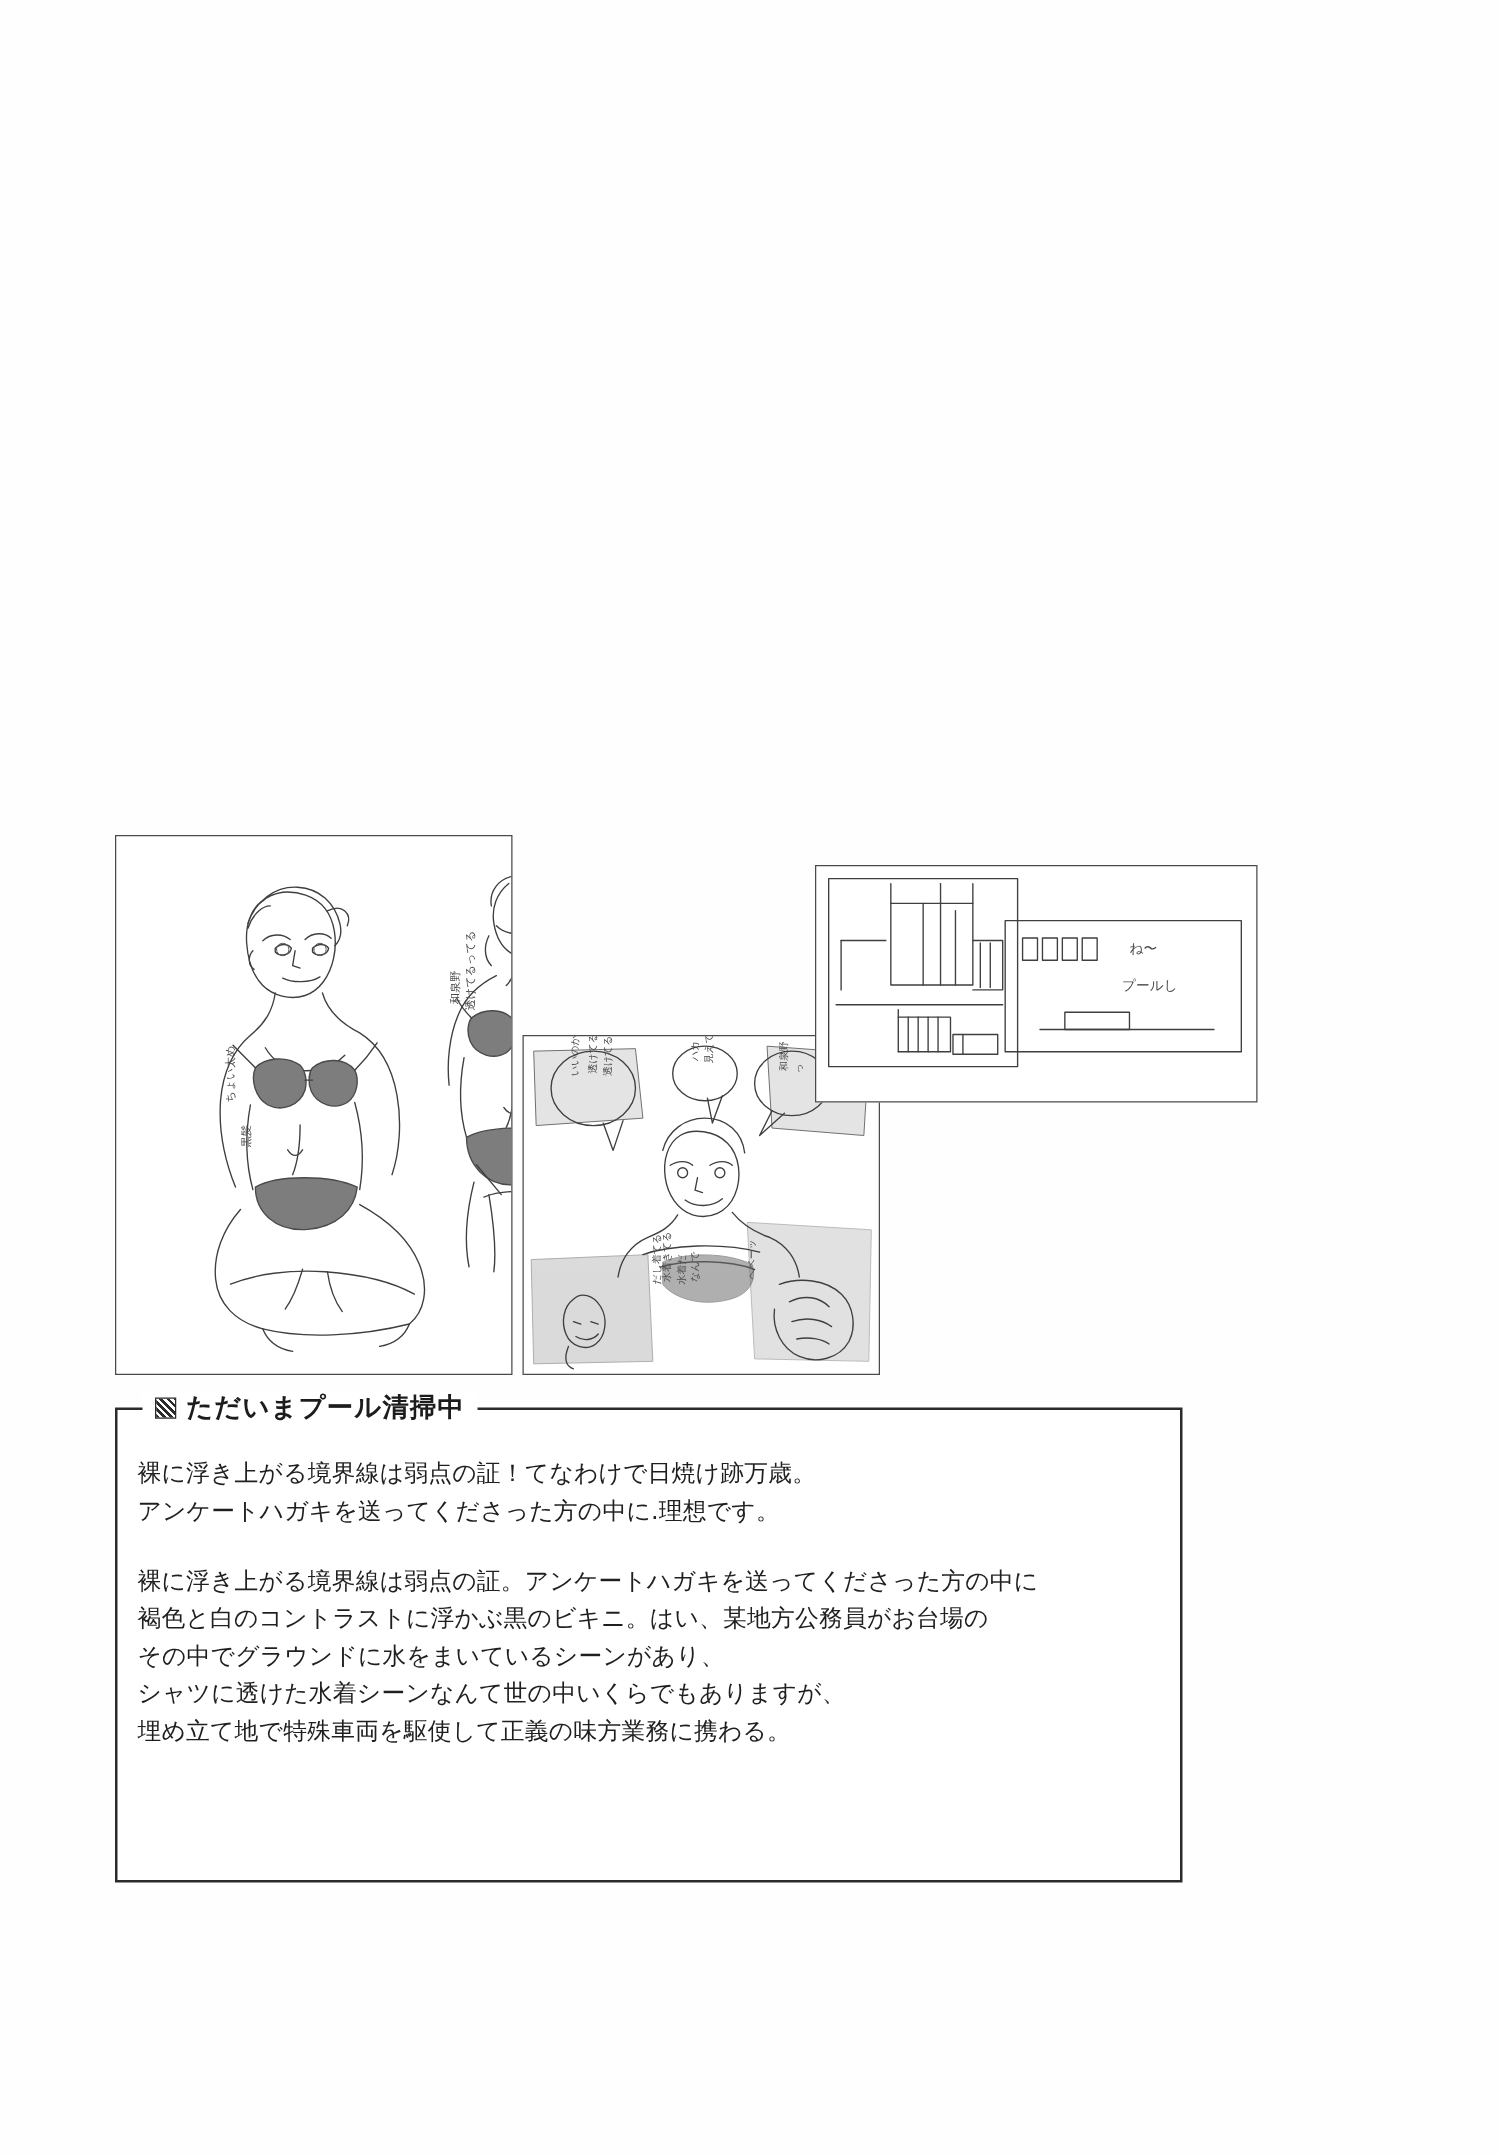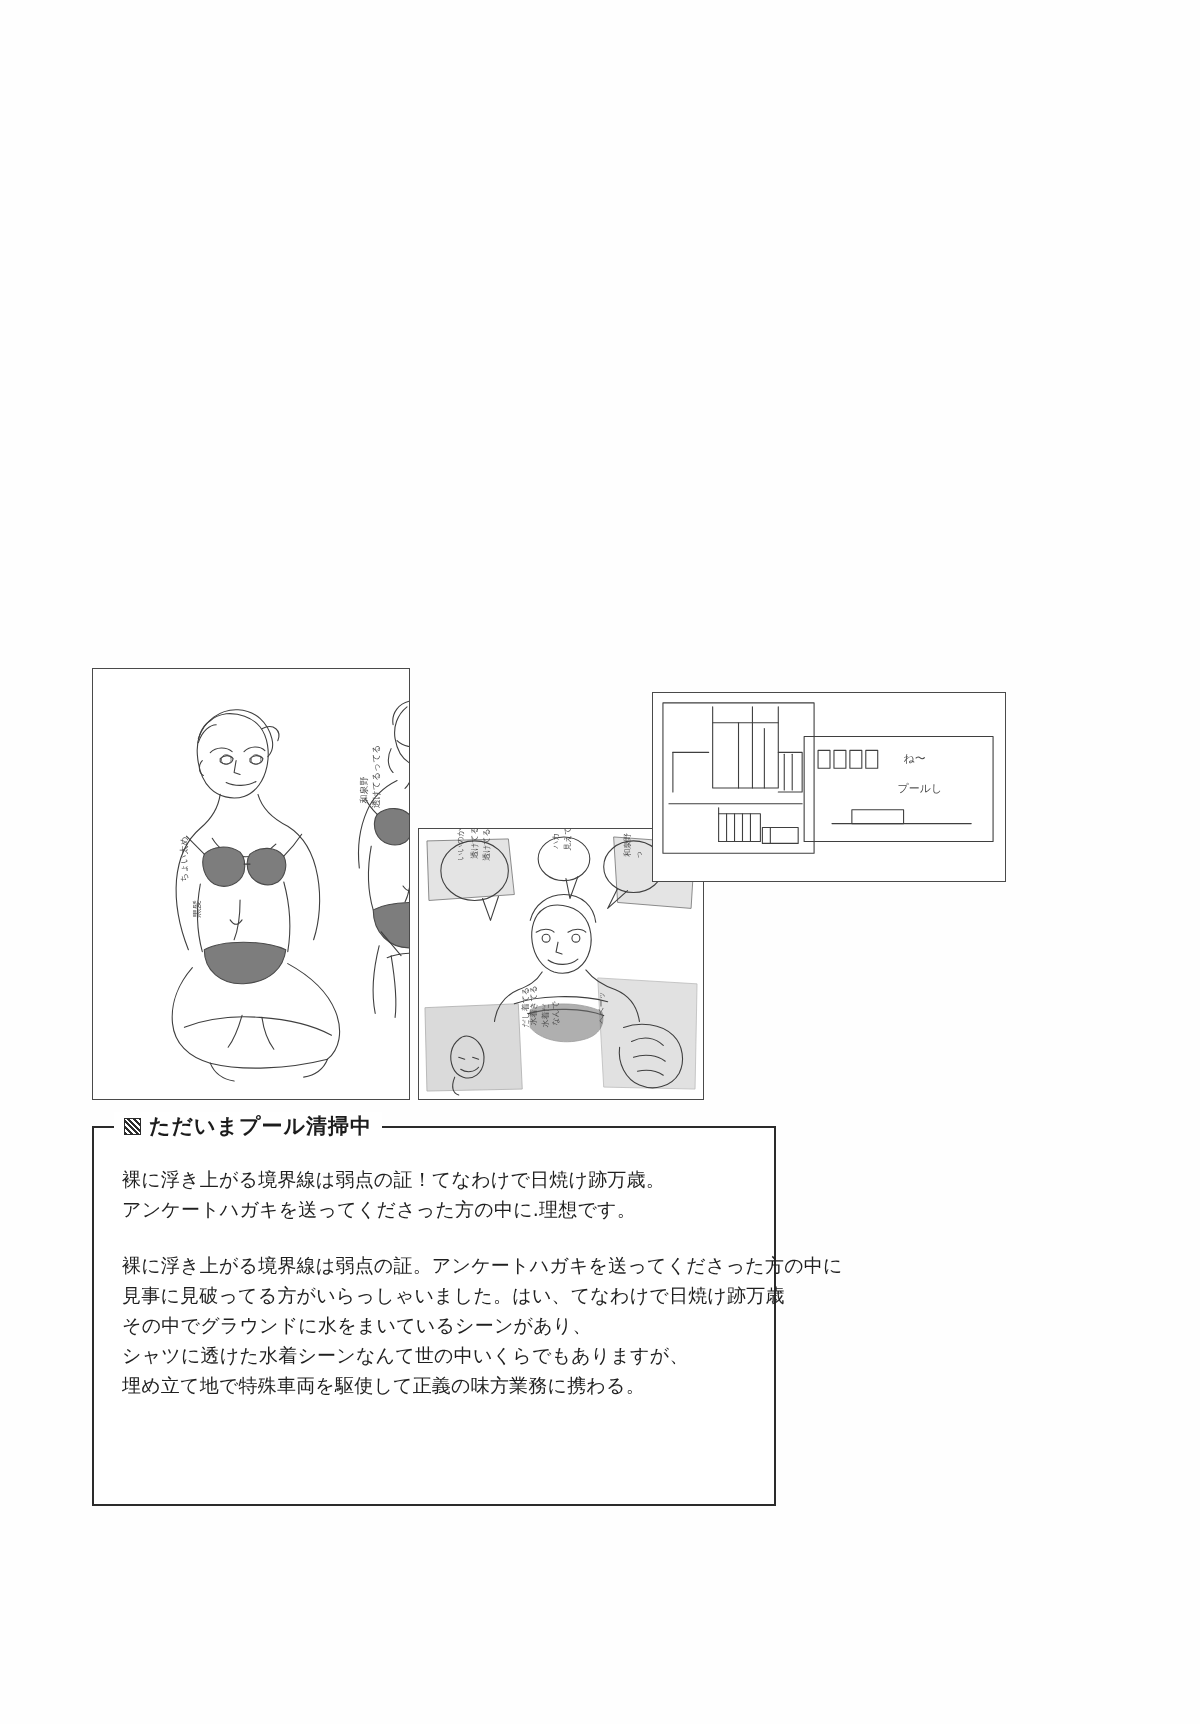--- a/index.html
+++ b/index.html
@@ -40,21 +40,21 @@
   .sk-fill-dark { fill: #6f6f6f; stroke: #4a4a4a; stroke-width: 0.8; }
   .sk-fill-mid { fill: #bdbdbd; stroke: #6a6a6a; stroke-width: 0.8; }
   .sk-fill-light { fill: #e4e4e4; stroke: #707070; stroke-width: 0.8; }
   .sk-txt { font-family: "DejaVu Sans", sans-serif; fill: #4a4a4a; }
 
   
   .afterword {
     position: absolute;
     left: 92px;
     top: 1126px;
-    width: 684px;
+    width: 854px;
     height: 380px;
     border: 2px solid #2b2b2b;
     box-sizing: border-box;
     background: #ffffff;
   }
   .afterword-title-wrap {
     position: absolute;
     left: 20px;
     top: -16px;
     background: #ffffff;
@@ -74,21 +74,21 @@
   }
   .afterword-title {
     font-size: 21px;
     font-weight: bold;
     letter-spacing: 1px;
     color: #1c1c1c;
   }
 
   .afterword-body {
     position: absolute;
-    left: 28px;
+    left: 16px;
     right: 24px;
     top: 36px;
     font-size: 19px;
     line-height: 1.58;
     color: #1f1f1f;
     letter-spacing: 0.2px;
   }
   .para { margin: 0 0 0 0; }
   .para + .para { margin-top: 26px; }
   .line { white-space: pre; }
@@ -313,21 +313,21 @@
       <span class="afterword-title">ただいまプール清掃中</span>
     </div>
 
     <div class="afterword-body">
       <div class="para">
         <div class="line">裸に浮き上がる境界線は弱点の証！てなわけで日焼け跡万歳。</div>
         <div class="line">アンケートハガキを送ってくださった方の中に.理想です。</div>
       </div>
       <div class="para">
         <div class="line">裸に浮き上がる境界線は弱点の証。アンケートハガキを送ってくださった方の中に</div>
-        <div class="line">見事に見破ってる方がいらっしゃいました。はい、てなわけで日焼け跡万歳</div>
+        <div class="line">褐色と白のコントラストに浮かぶ黒のビキニ。はい、某地方公務員がお台場の</div>
         <div class="line">その中でグラウンドに水をまいているシーンがあり、</div>
         <div class="line">シャツに透けた水着シーンなんて世の中いくらでもありますが、</div>
         <div class="line">埋め立て地で特殊車両を駆使して正義の味方業務に携わる。</div>
       </div>
     </div>
   </div>
 
 </div>
 
 </body></html>

